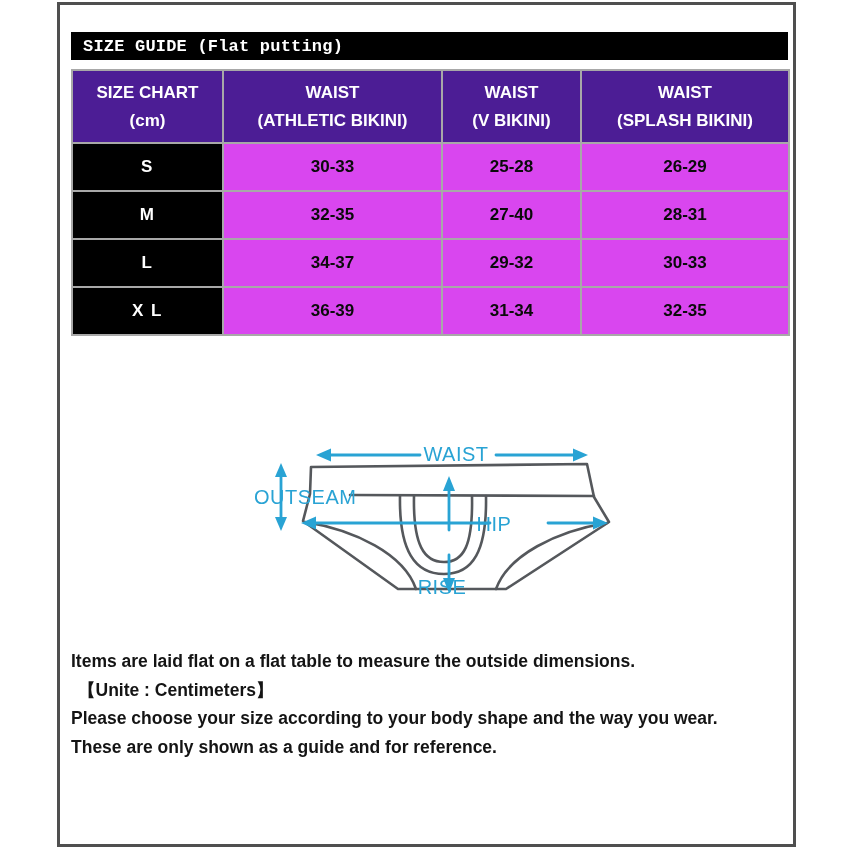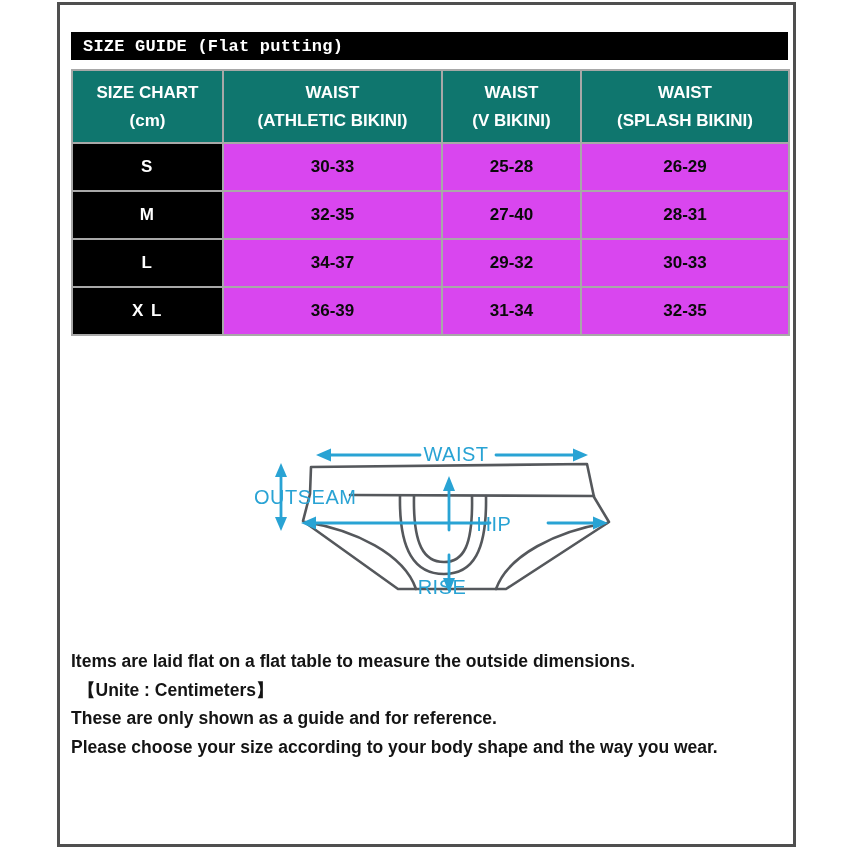--- a/index.html
+++ b/index.html
@@ -24,21 +24,21 @@
   table.sizes{
     position:absolute;left:11px;top:64px;width:717px;
     border-collapse:collapse;table-layout:fixed;
   }
   table.sizes th,table.sizes td{
     border:2px solid var(--grid,#a8a8a8);
     text-align:center;vertical-align:middle;font-weight:bold;
     padding:0;
   }
   table.sizes thead th{
-    background:#0f766e;color:#fff;height:71px;font-size:17px;line-height:1.6;
+    background:#4c1d95;color:#fff;height:71px;font-size:17px;line-height:1.6;
   }
   table.sizes tbody td{
     height:46px;font-size:17px;color:#0a0a0a;background:#d946ef;
   }
   table.sizes tbody td.size{
     background:#000;color:#fff;letter-spacing:1.5px;
   }
   
   .diagram-svg{position:absolute;left:192px;top:428px;}
   .dlabel{
@@ -152,17 +152,17 @@
   </svg>
 
   <div class="dlabel waist">WAIST</div>
   <div class="dlabel outseam">OUTSEAM</div>
   <div class="dlabel hip">HIP</div>
   <div class="dlabel rise">RISE</div>
 
   <div class="notes">
     <p>Items are laid flat on a flat table to measure the outside dimensions.</p>
     <p class="indent">【Unite : Centimeters】</p>
+    <p>Please choose your size according to your body shape and the way you wear.</p>
     <p>These are only shown as a guide and for reference.</p>
-    <p>Please choose your size according to your body shape and the way you wear.</p>
   </div>
 
 </div>
 
 </body></html>

